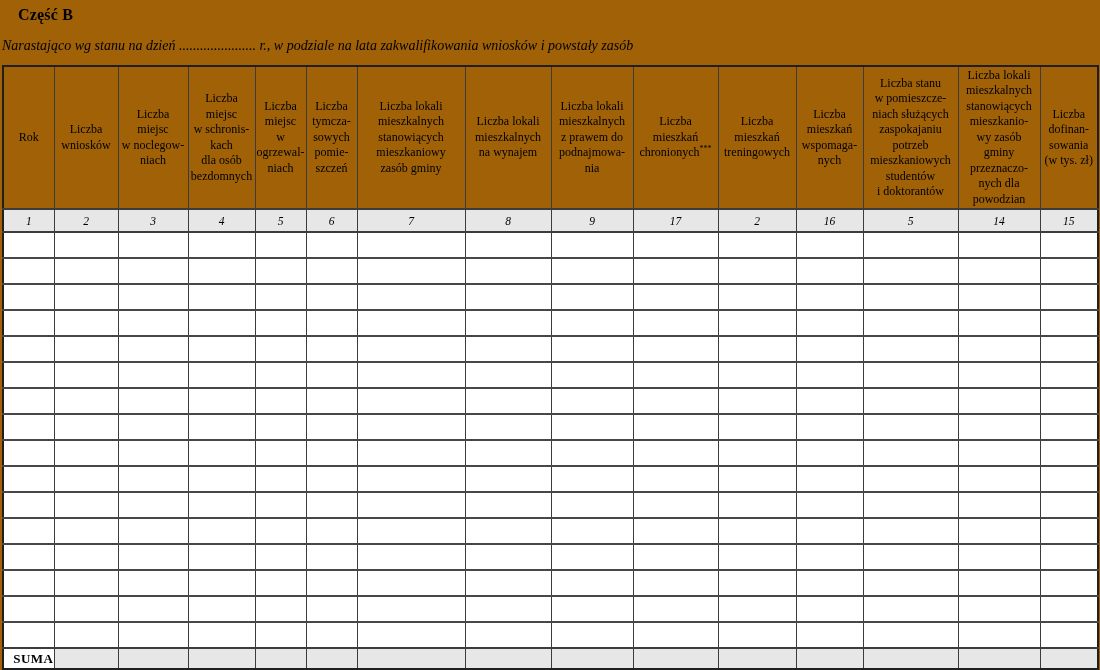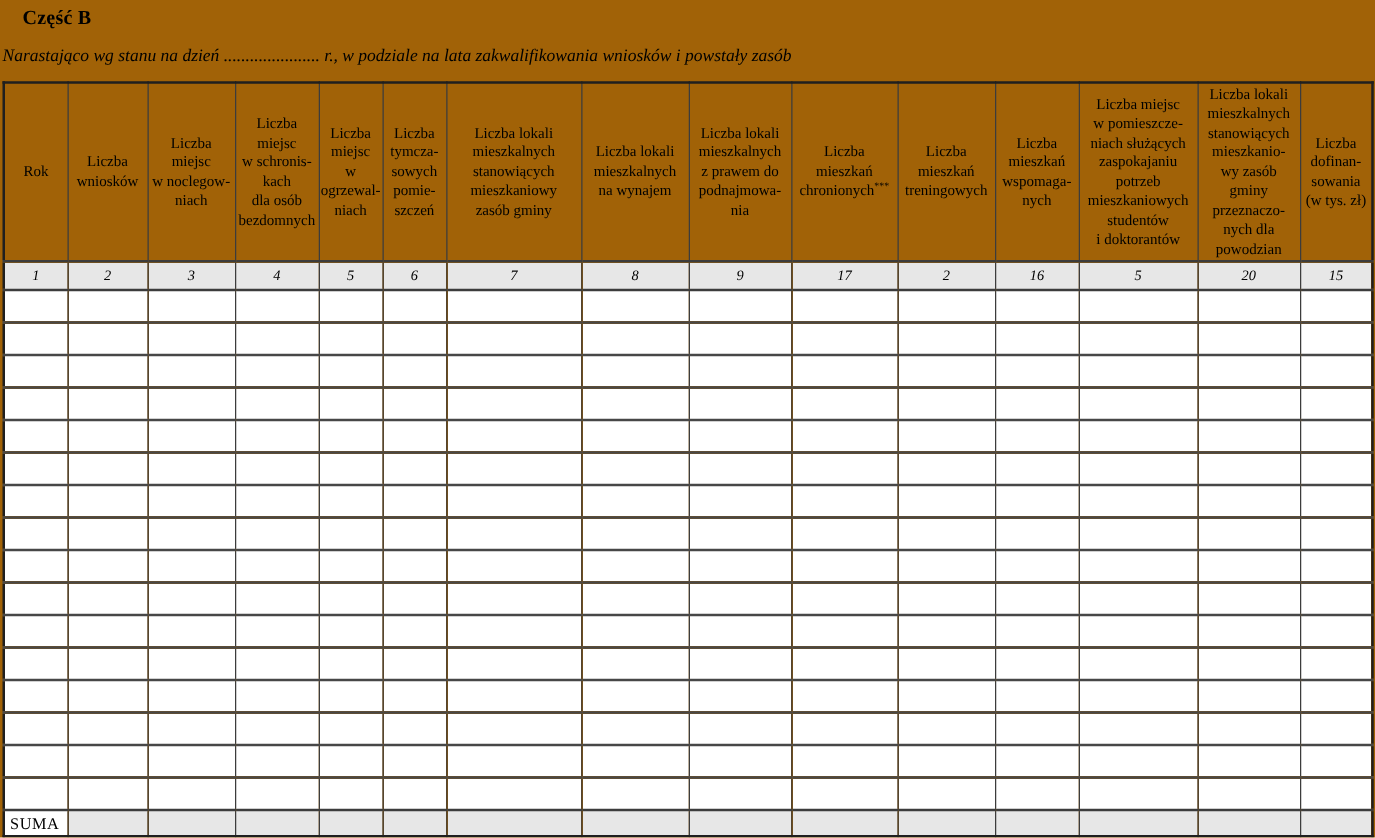--- a/index.html
+++ b/index.html
@@ -81,23 +81,23 @@
   }
   
   tr.suma-row td {
     height: 19px;
     border-top: 2px solid #3c3c3c;
     vertical-align: middle;
   }
   tr.suma-row td.band { background: var(--band, #e7e7e7); }
   tr.suma-row td.suma-label {
     background: #ffffff;
-    font-weight: normal;
+    font-weight: bold;
     font-size: 13px;
-    text-align: left;
+    text-align: right;
     padding-left: 4px;
     letter-spacing: 0.5px;
   }
 </style>
 </head>
 <body>
 
 <div class="page">
 
   <div class="part-title">Część B</div>
@@ -163,21 +163,21 @@
         <th><span>Liczba
 mieszkań
 chronionych</span><sup>***</sup></th>
         <th><span>Liczba
 mieszkań
 treningowych</span><sup></sup></th>
         <th><span>Liczba
 mieszkań
 wspomaga-
 nych</span><sup></sup></th>
-        <th><span>Liczba miejsc
+        <th><span>Liczba stanu
 w pomieszcze-
 niach służących
 zaspokajaniu
 potrzeb
 mieszkaniowych
 studentów
 i doktorantów</span><sup></sup></th>
         <th><span>Liczba lokali
 mieszkalnych
 stanowiących
@@ -199,21 +199,21 @@
         <td>4</td>
         <td>5</td>
         <td>6</td>
         <td>7</td>
         <td>8</td>
         <td>9</td>
         <td>17</td>
         <td>2</td>
         <td>16</td>
         <td>5</td>
-        <td>20</td>
+        <td>14</td>
         <td>15</td>
       </tr>
     </thead>
     <tbody class="data-body" id="data-body">
     <tr>
       <td></td>
       <td></td>
       <td></td>
       <td></td>
       <td></td>

